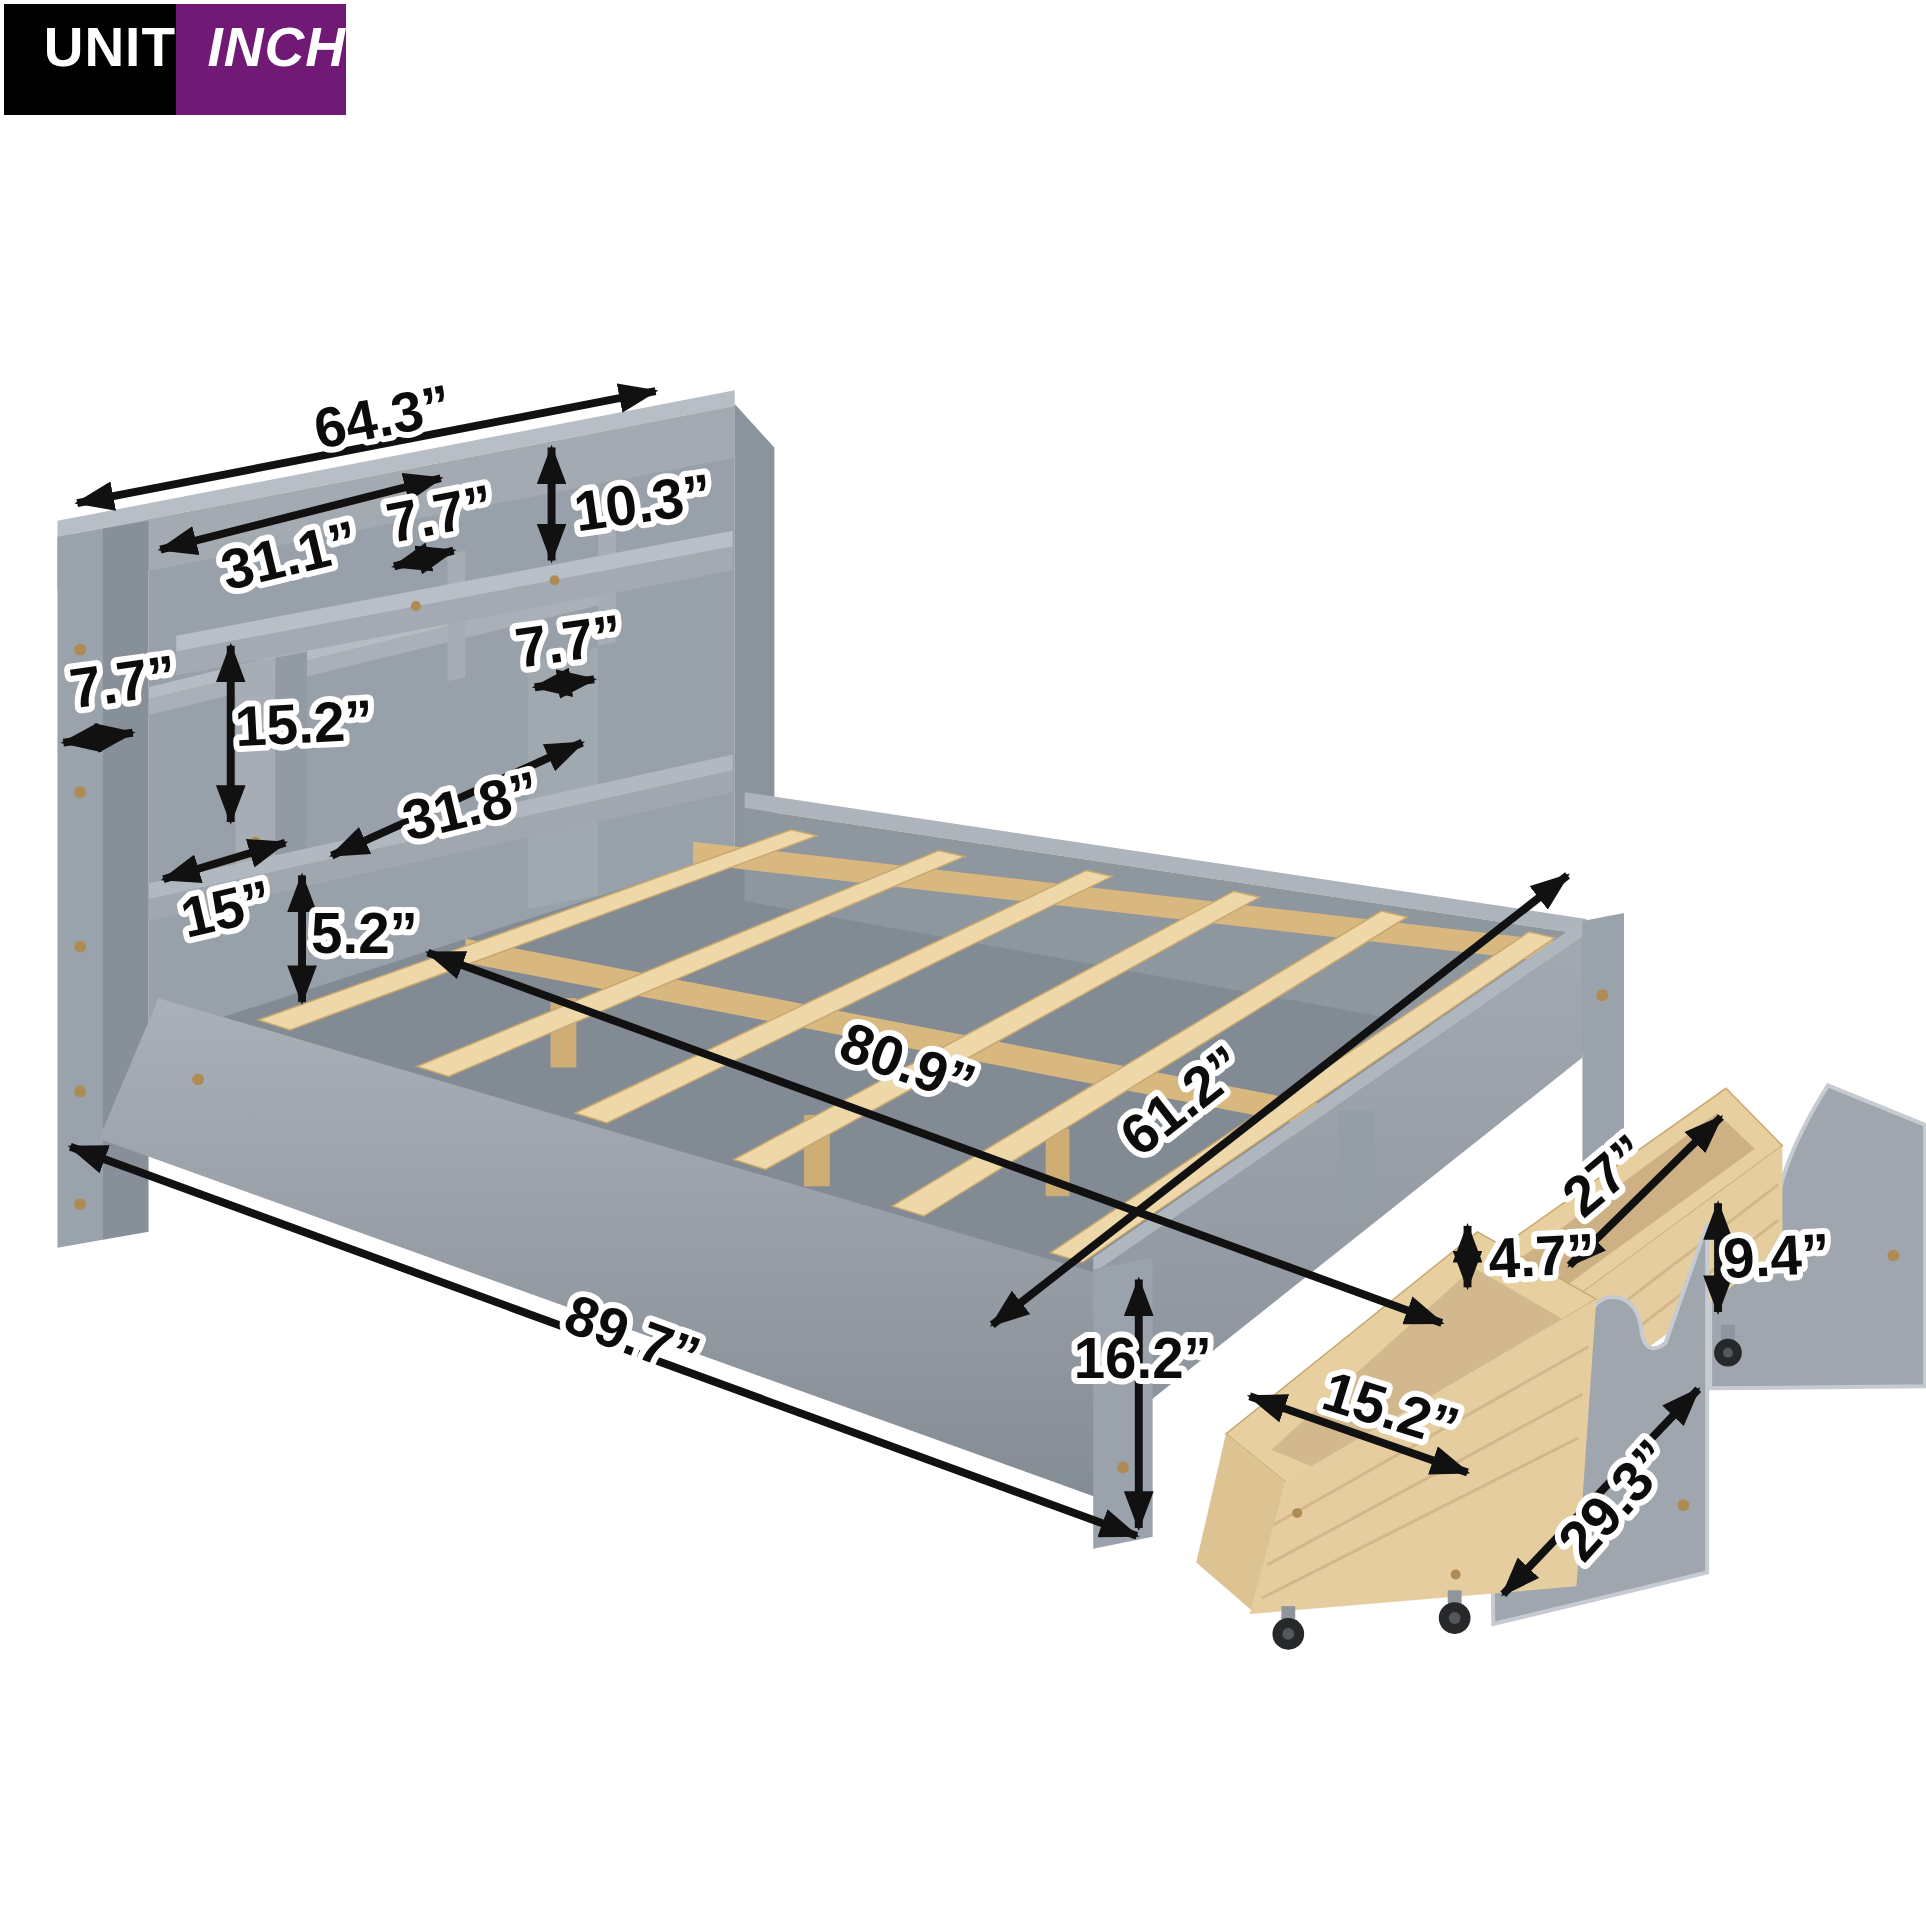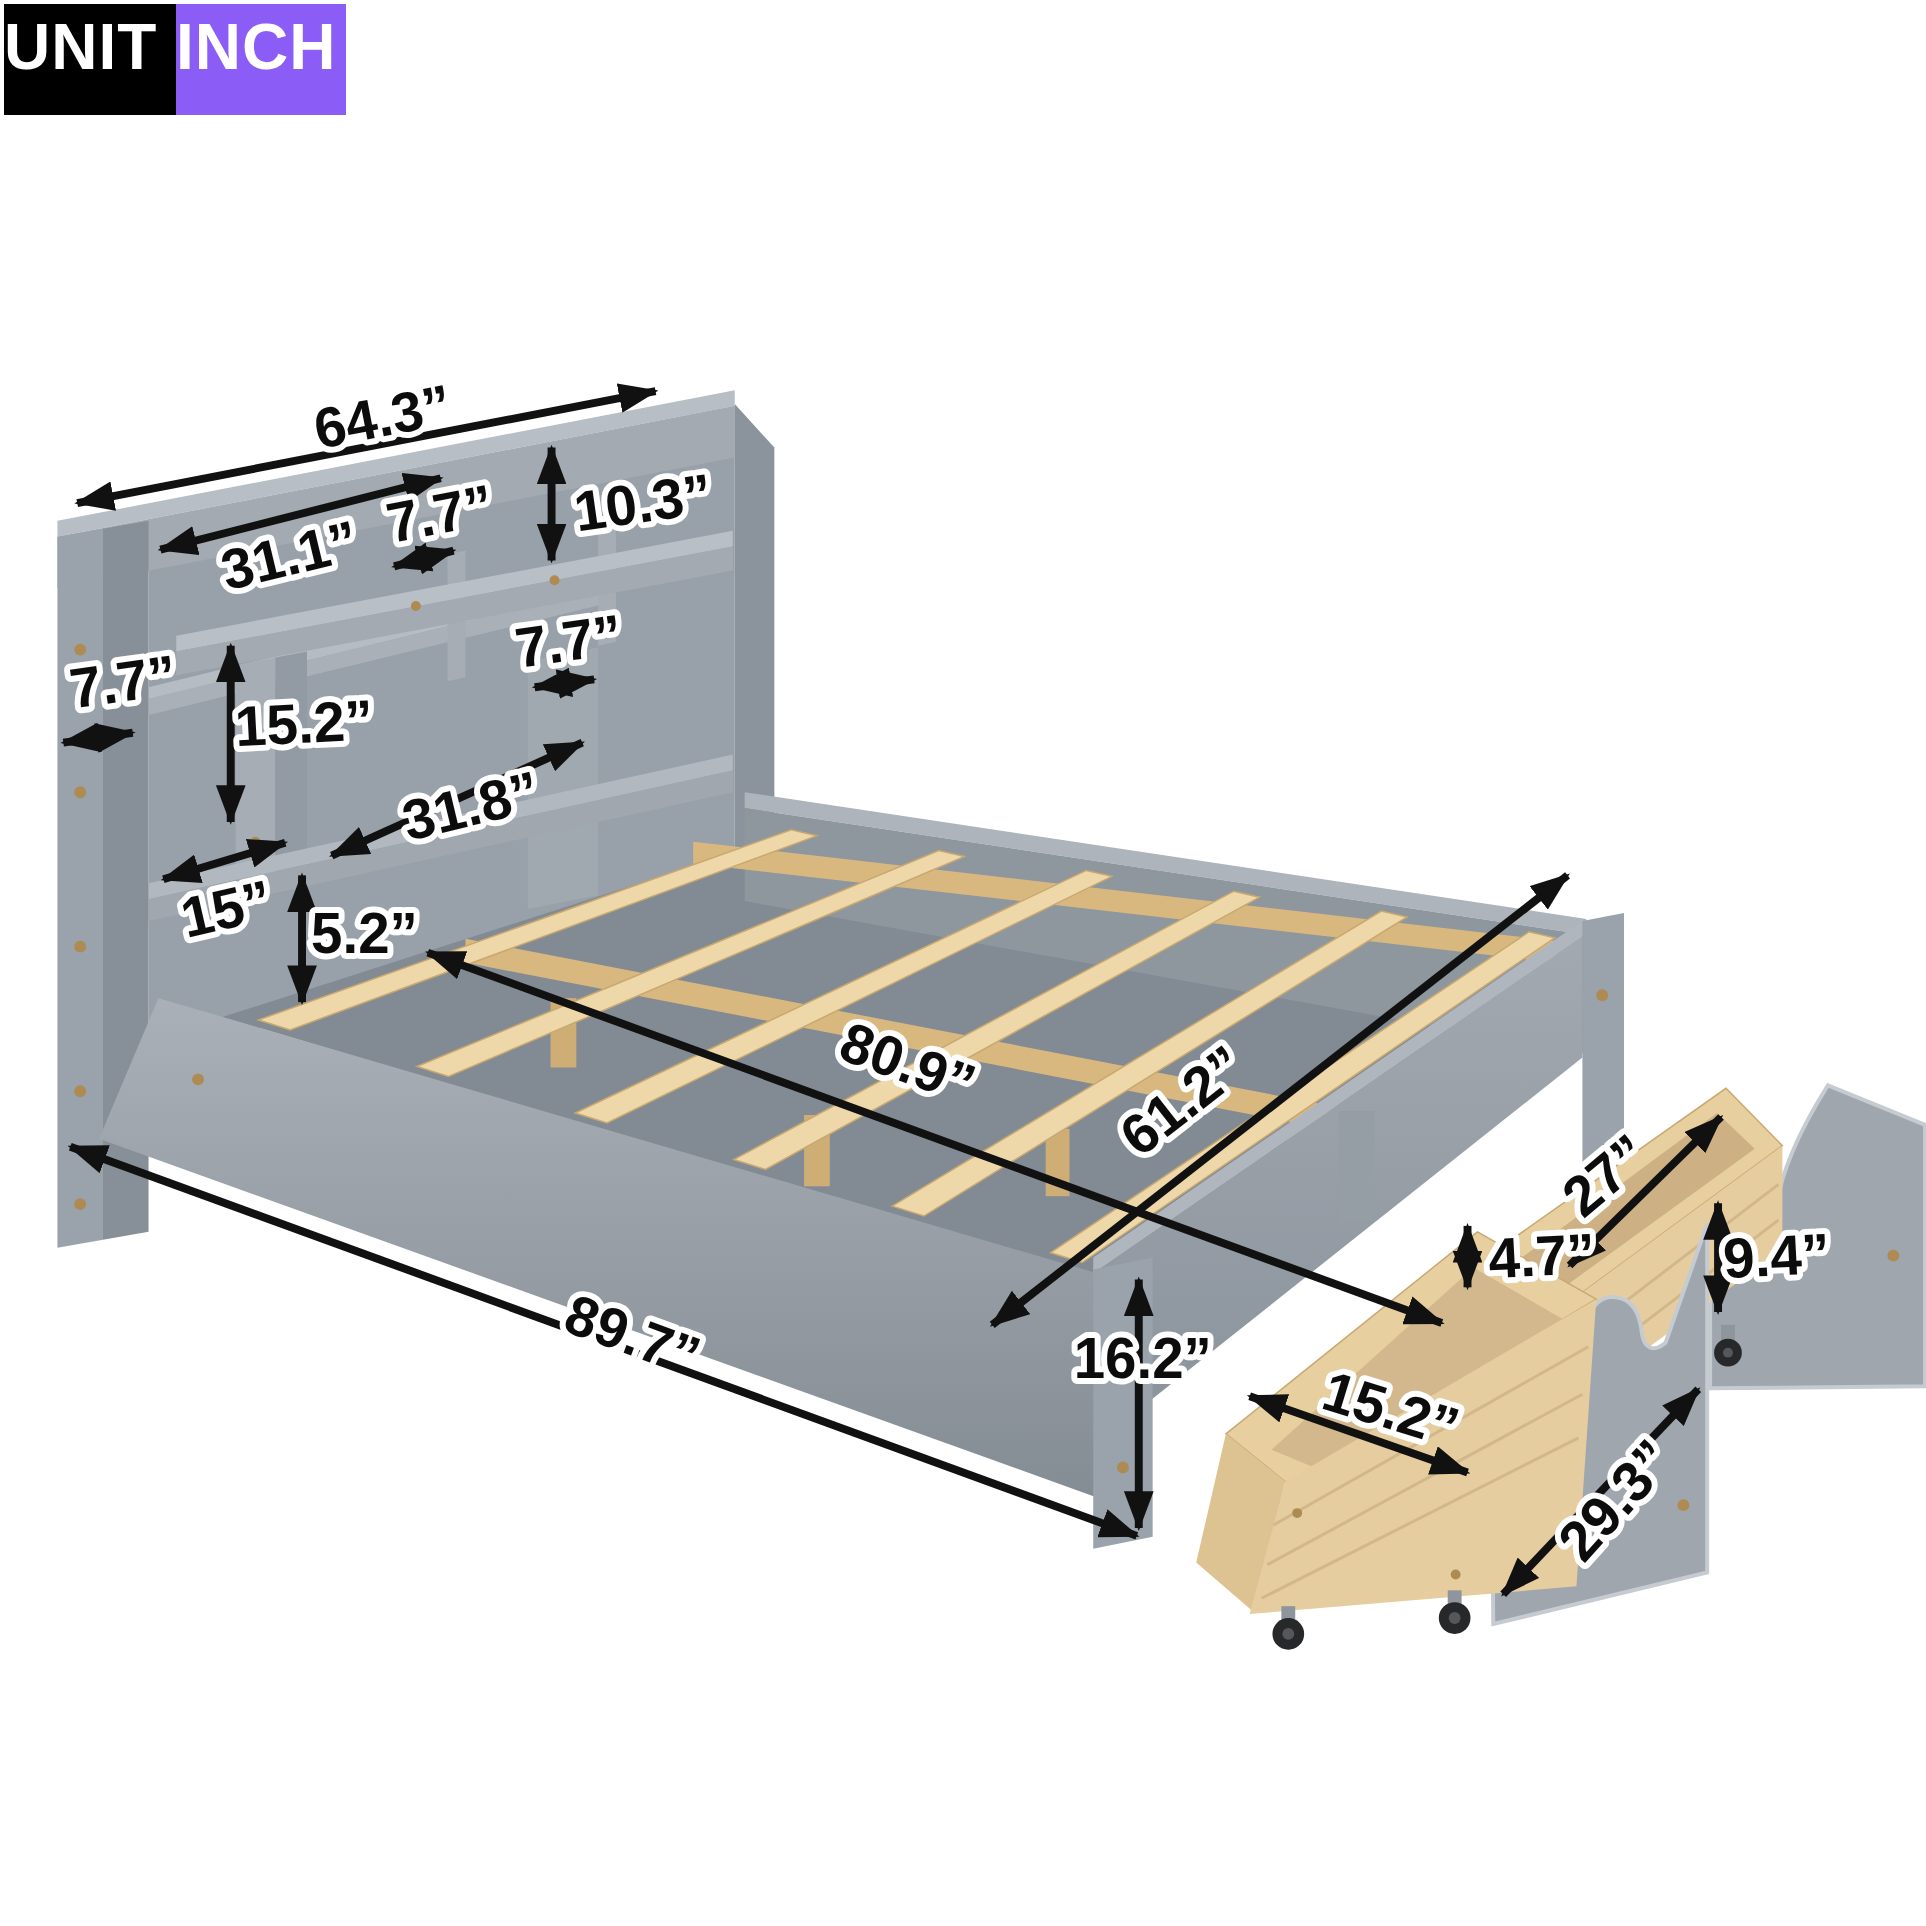--- a/index.html
+++ b/index.html
@@ -1,21 +1,21 @@
 <!DOCTYPE html>
 <html><head>
 <meta charset="utf-8">
 <style>
   html,body{margin:0;padding:0;background:#ffffff;}
   body{width:1927px;height:1927px;position:relative;font-family:"Liberation Sans",sans-serif;}
   #stage{position:absolute;left:0;top:0;width:1927px;height:1927px;}
   .badge{position:absolute;top:4px;left:4px;display:flex;z-index:5;}
-  .badge div{height:111px;line-height:87px;text-align:left;font-weight:700;font-size:64px;color:#fff;letter-spacing:1px;}
+  .badge div{height:111px;line-height:87px;text-align:right;font-weight:700;font-size:55px;color:#fff;letter-spacing:1px;}
   .badge .unit{width:172px;background:#000000;}
-  .badge .inch{width:170px;background:#8b5cf6;}
+  .badge .inch{width:170px;background:#701a75;font-style:italic;}
   svg{position:absolute;left:0;top:0;}
   .dim{font-family:"Liberation Sans",sans-serif;font-weight:700;font-size:57px;fill:#0c0c0c;
        stroke:#ffffff;stroke-width:12px;paint-order:stroke;stroke-linejoin:round;text-anchor:middle;}
   .dline{stroke:#111111;stroke-width:8px;fill:none;}
   .grain{stroke:#cdb184;stroke-width:3;fill:none;opacity:.8}
 </style>
 </head>
 <body>
 
 <div id="stage">

